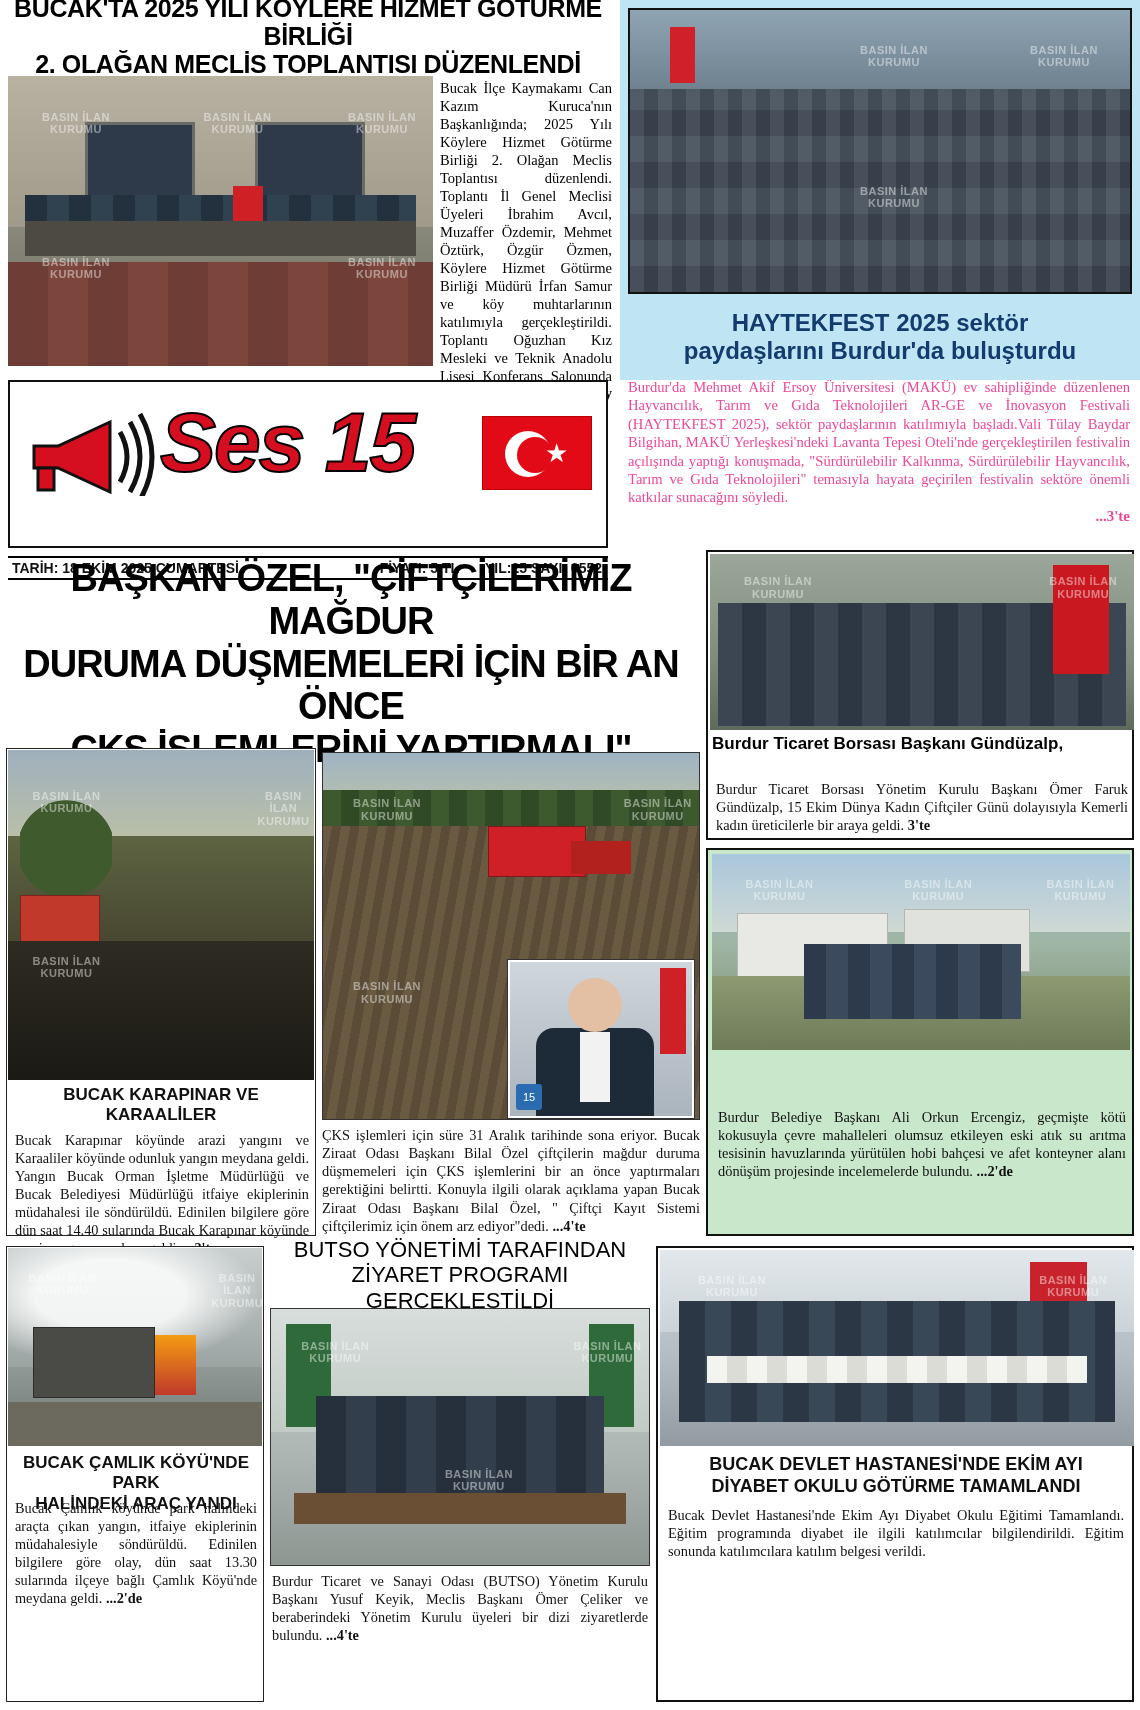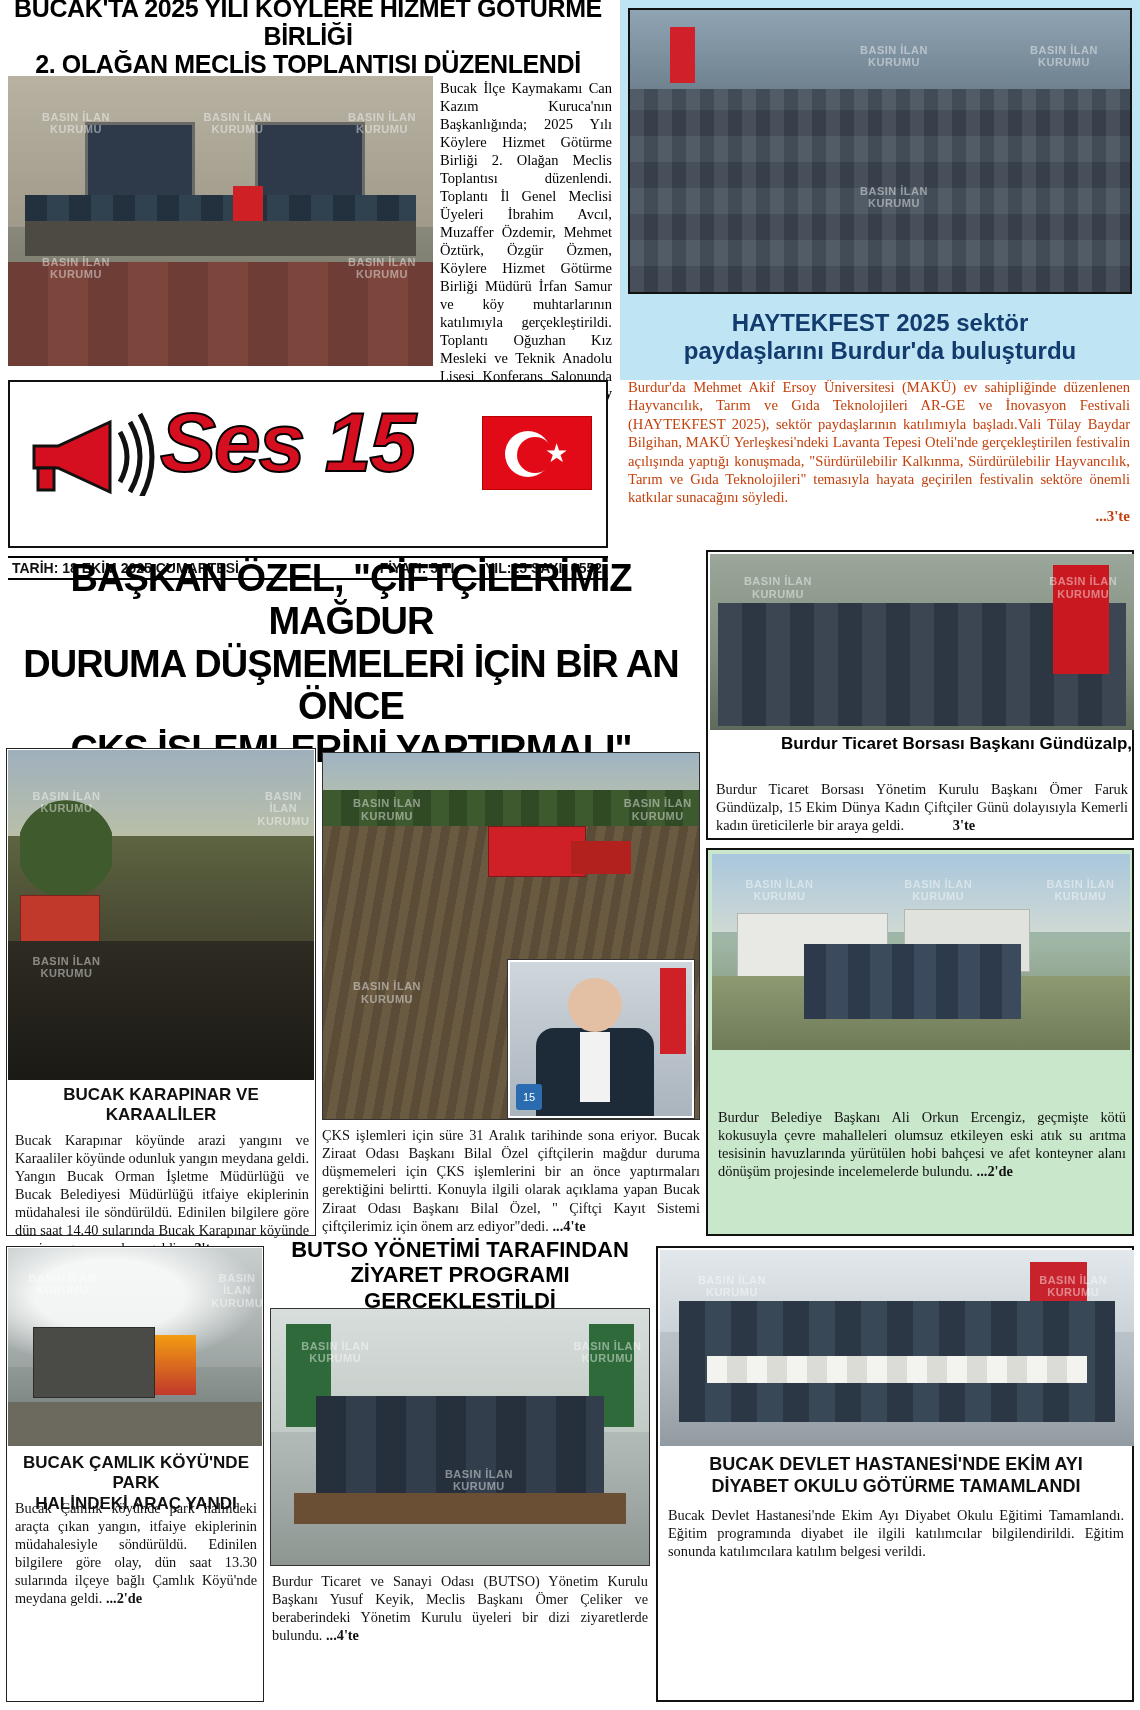--- a/index.html
+++ b/index.html
@@ -124,21 +124,21 @@
     content:""; position:absolute; left:12px; top:6px; width:36px; height:36px;
     border-radius:50%; background:#e30a17;
   }
   .mh-flag .star {
     position:absolute; left:62px; top:26px; color:#fff; font-size:26px; line-height:22px;
   }
 
   
   .hay-text {
     position:absolute; left:628px; top:378px; width:504px; height:168px;
-    font-size:14.6px; line-height:1.26; text-align:justify; color:#c2410c;
+    font-size:14.6px; line-height:1.26; text-align:justify; color:#ec4899;
     padding-right:2px;
   }
   .hay-more { text-align:right; font-weight:bold; font-size:15px; }
 
   
   .datebar {
     position:absolute; left:8px; top:556px; width:600px; height:24px;
     border-top:2px solid #000; border-bottom:2px solid #000;
     display:flex; align-items:center;
     font-family:"Liberation Sans", sans-serif; font-weight:bold; font-size:14px;
@@ -166,28 +166,28 @@
   .borsa-photo {
     position:absolute; left:2px; top:2px; width:424px; height:176px;
     background:linear-gradient(180deg,#9aa79a 0%,#7f8c7d 60%,#5e6a5c 100%);
   }
   .bp-banner { position:absolute; right:6%; top:6%; width:13%; height:62%;
     background:#c9181f; }
   .bp-row { position:absolute; left:2%; top:28%; width:96%; height:70%;
     background:repeating-linear-gradient(90deg,#3c4652 0 24px,#2d3643 24px 48px); }
   .borsa-title {
     position:absolute; left:4px; top:182px; width:420px;
-    text-align:right; font-family:"Liberation Sans", sans-serif;
+    text-align:left; font-family:"Liberation Sans", sans-serif;
     font-weight:bold; font-size:17px; line-height:1.2; color:#000;
   }
   .borsa-text {
     position:absolute; left:8px; top:228px; width:412px;
     font-size:14.4px; line-height:1.26; text-align:justify;
   }
-  .borsa-text .more { font-weight:bold;margin-left:45px; }
+  .borsa-text .more { font-weight:bold; }
 
   
   .bel-box {
     position:absolute; left:706px; top:848px; width:428px; height:388px;
     border:2px solid #111; background:#c9e7cb;
   }
   .bel-photo {
     position:absolute; left:4px; top:4px; width:418px; height:196px;
     background:linear-gradient(180deg,#8fb2cd 0%,#9fb6a5 45%,#7b8a6c 100%);
   }
@@ -302,21 +302,21 @@
     font-size:14.3px; line-height:1.26; text-align:justify;
   }
   .arac-text .more { font-weight:bold; }
 
   
   .butso-head {
     position:absolute; left:270px; top:1246px; width:380px; height:58px;
     display:flex; flex-direction:column; justify-content:center;
   }
   .butso-head .l {
-    font-family:"Liberation Sans", sans-serif; font-weight:bold;
+    font-family:"Liberation Sans", sans-serif; font-weight:normal;
     font-size:22px; line-height:1.16; text-align:center; color:#000;
   }
   .butso-photo {
     position:absolute; left:270px; top:1308px; width:380px; height:258px;
     border:1px solid #333;
     background:linear-gradient(180deg,#c7d0cf 0%,#aeb7b4 55%,#8e9692 100%);
   }
   .bu-wall { position:absolute; left:0; top:0; width:100%; height:48%;
     background:linear-gradient(180deg,#d7dedb,#c2cac6); }
   .bu-plant1 { position:absolute; left:4%; top:6%; width:12%; height:40%; background:#2f6b3a; }

